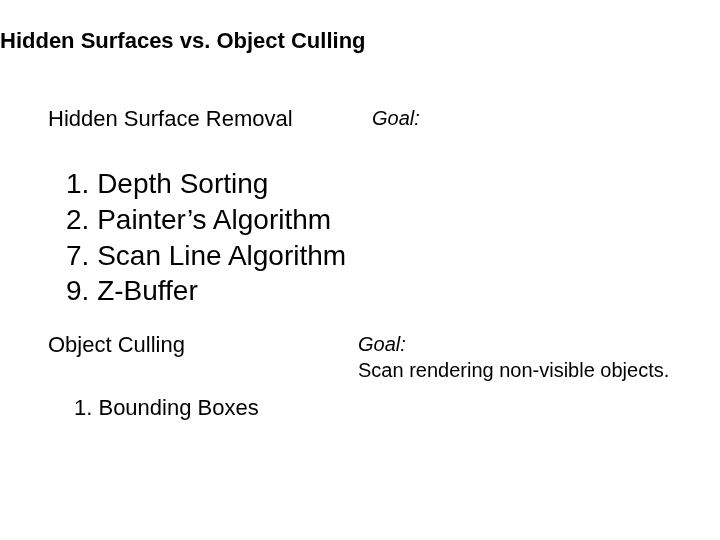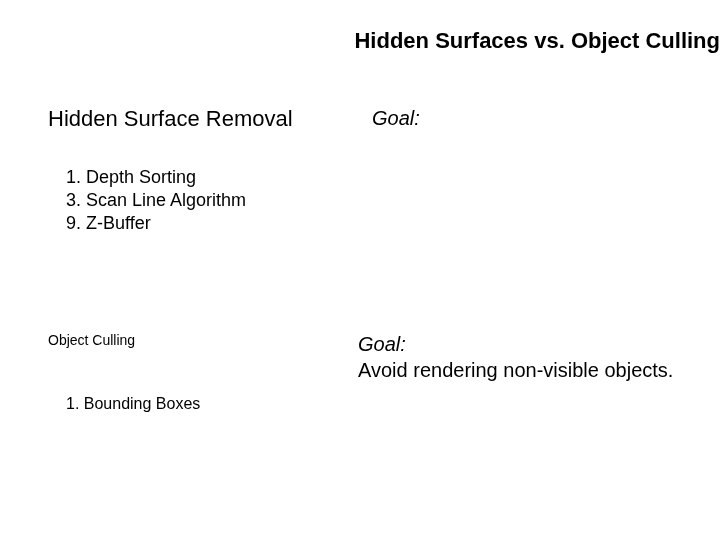--- a/index.html
+++ b/index.html
@@ -9,60 +9,60 @@
       background: #ffffff;
       font-family: Arial, Helvetica, sans-serif;
       color: #000000;
       position: relative;
     }
     .title {
       position: absolute;
       top: 28px;
       left: 0;
       width: 720px;
-      text-align: right;
+      text-align: left;
       font-size: 22px;
       font-weight: bold;
     }
     .section1-heading {
       position: absolute;
       top: 106px;
       left: 48px;
       font-size: 22px;
       font-weight: normal;
     }
     .section1-list {
       position: absolute;
       top: 166px;
       left: 66px;
-      font-size: 18px;
+      font-size: 28px;
       line-height: 1.28;
     }
     .section1-goal {
       position: absolute;
       top: 106px;
       left: 372px;
       font-size: 20px;
       line-height: 1.28;
     }
     .section1-goal .label {
       font-style: italic;
     }
     .section2-heading {
       position: absolute;
       top: 332px;
       left: 48px;
-      font-size: 14px;
+      font-size: 22px;
       font-weight: normal;
     }
     .section2-list {
       position: absolute;
       top: 394px;
-      left: 66px;
-      font-size: 16px;
+      left: 74px;
+      font-size: 22px;
       line-height: 1.28;
     }
     .section2-goal {
       position: absolute;
       top: 332px;
       left: 358px;
       font-size: 20px;
       line-height: 1.28;
     }
     .section2-goal .label {
@@ -71,30 +71,31 @@
   </style>
 </head>
 <body>
 
 <div class="title">Hidden Surfaces vs. Object Culling</div>
 
 <div class="section1-heading">Hidden Surface Removal</div>
 
 <div class="section1-list">
   <div>1. Depth Sorting</div>
-  <div>3. Scan Line Algorithm</div>
+  <div>2. Painter’s Algorithm</div>
+  <div>7. Scan Line Algorithm</div>
   <div>9. Z-Buffer</div>
 </div>
 
 <div class="section1-goal">
   <span class="label">Goal:</span><br>
 </div>
 
 <div class="section2-heading">Object Culling</div>
 
 <div class="section2-list">
   <div>1. Bounding Boxes</div>
 </div>
 
 <div class="section2-goal">
   <span class="label">Goal:</span><br>
-  <span>Avoid rendering non-visible objects.</span>
+  <span>Scan rendering non-visible objects.</span>
 </div>
 
 </body></html>

